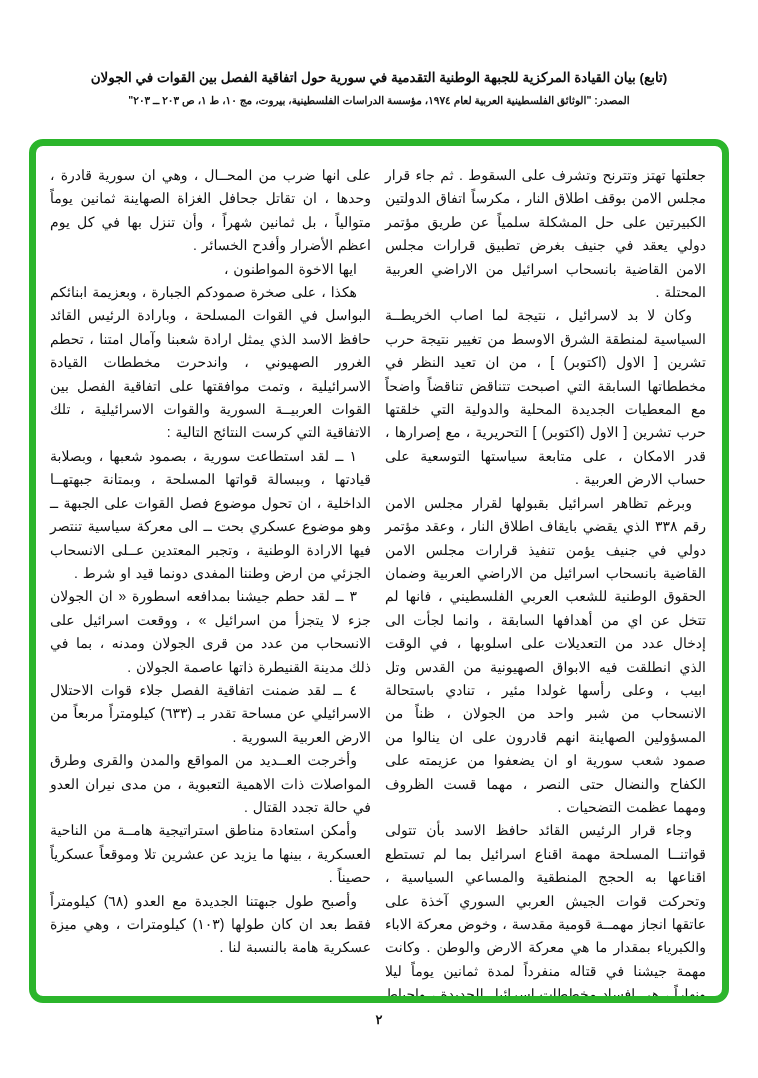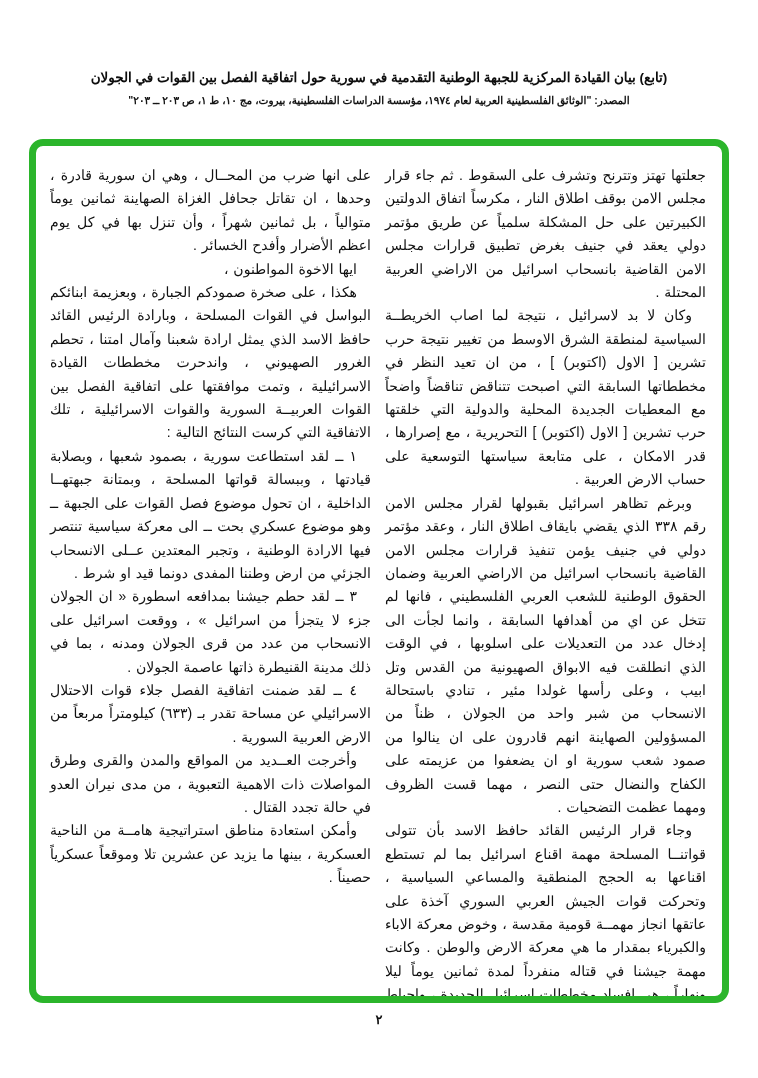--- a/index.html
+++ b/index.html
@@ -105,19 +105,20 @@
         </div>
       <div class="column">
           <p class="para">على انها ضرب من المحــال ، وهي ان سورية قادرة ، وحدها ، ان تقاتل جحافل الغزاة الصهاينة ثمانين يوماً متوالياً ، بل ثمانين شهراً ، وأن تنزل بها في كل يوم اعظم الأضرار وأفدح الخسائر .</p>
           <p class="para indent">ايها الاخوة المواطنون ،</p>
           <p class="para indent">هكذا ، على صخرة صمودكم الجبارة ، وبعزيمة ابنائكم البواسل في القوات المسلحة ، وبارادة الرئيس القائد حافظ الاسد الذي يمثل ارادة شعبنا وآمال امتنا ، تحطم الغرور الصهيوني ، واندحرت مخططات القيادة الاسرائيلية ، وتمت موافقتها على اتفاقية الفصل بين القوات العربيــة السورية والقوات الاسرائيلية ، تلك الاتفاقية التي كرست النتائج التالية :</p>
           <p class="para indent">١ ــ لقد استطاعت سورية ، بصمود شعبها ، وبصلابة قيادتها ، وببسالة قواتها المسلحة ، وبمتانة جبهتهــا الداخلية ، ان تحول موضوع فصل القوات على الجبهة ــ وهو موضوع عسكري بحت ــ الى معركة سياسية تنتصر فيها الارادة الوطنية ، وتجبر المعتدين عــلى الانسحاب الجزئي من ارض وطننا المفدى دونما قيد او شرط .</p>
           <p class="para indent">٣ ــ لقد حطم جيشنا بمدافعه اسطورة « ان الجولان جزء لا يتجزأ من اسرائيل » ، ووقعت اسرائيل على الانسحاب من عدد من قرى الجولان ومدنه ، بما في ذلك مدينة القنيطرة ذاتها عاصمة الجولان .</p>
           <p class="para indent">٤ ــ لقد ضمنت اتفاقية الفصل جلاء قوات الاحتلال الاسرائيلي عن مساحة تقدر بـ (٦٣٣) كيلومتراً مربعاً من الارض العربية السورية .</p>
           <p class="para indent">وأخرجت العــديد من المواقع والمدن والقرى وطرق المواصلات ذات الاهمية التعبوية ، من مدى نيران العدو في حالة تجدد القتال .</p>
           <p class="para indent">وأمكن استعادة مناطق استراتيجية هامــة من الناحية العسكرية ، بينها ما يزيد عن عشرين تلا وموقعاً عسكرياً حصيناً .</p>
+          <p class="para indent">وأصبح طول جبهتنا الجديدة مع العدو (٦٨) كيلومتراً فقط بعد ان كان طولها (١٠٣) كيلومترات ، وهي ميزة عسكرية هامة بالنسبة لنا .</p>
         </div>
     </div>
   </div>
 
   <div class="page-number">٢</div>
 
 </div>
 
 </body></html>

